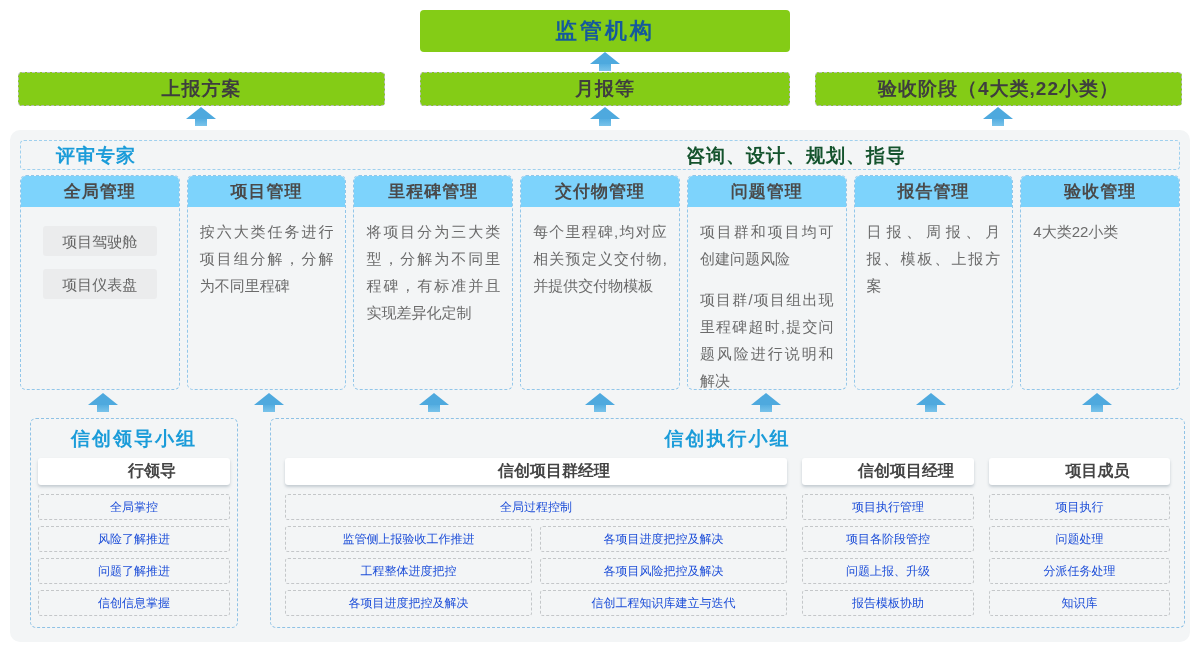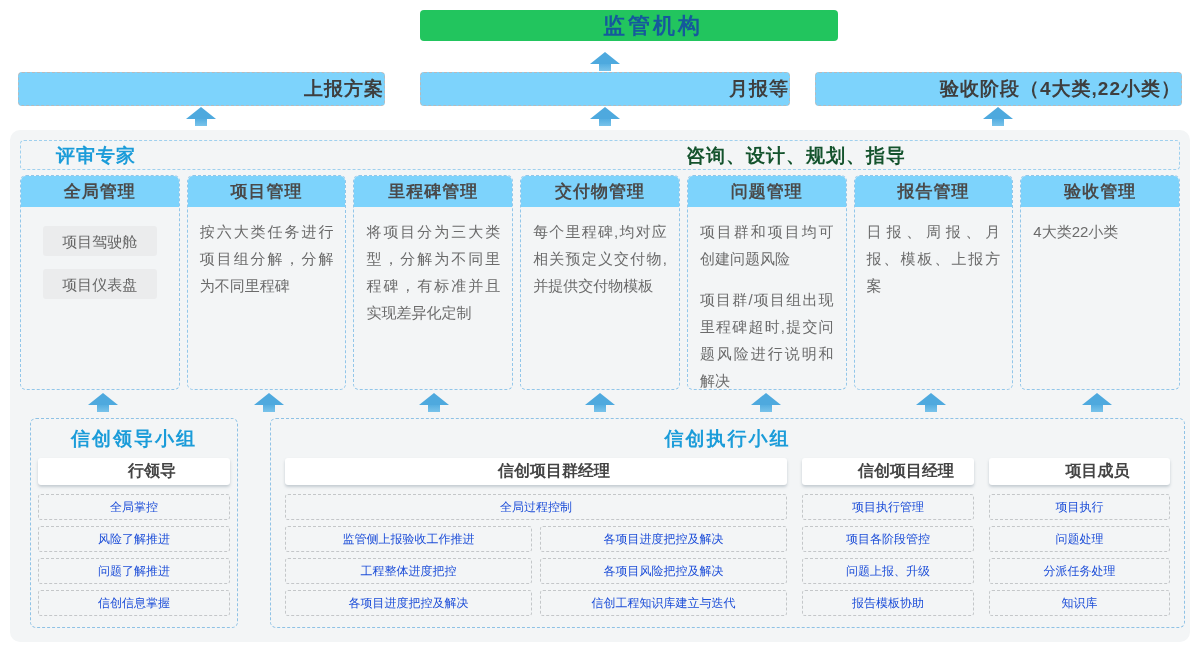--- a/index.html
+++ b/index.html
@@ -3,29 +3,29 @@
 <meta charset="utf-8">
 <style>
   html,body{margin:0;padding:0;background:#ffffff;}
   body{
     width:1200px;height:650px;position:relative;overflow:hidden;
     font-family:"Liberation Sans","DejaVu Sans",sans-serif;
     -webkit-font-smoothing:antialiased;
   }
   
   .regulator{
-    position:absolute;left:420px;top:10px;width:370px;height:31px;
-    background:#22c55e;border-radius:4px;
-    display:flex;align-items:center;justify-content:center;
-    color:#15599c;font-size:22px;font-weight:bold;letter-spacing:3px;padding-left:48px;
+    position:absolute;left:420px;top:10px;width:370px;height:42px;
+    background:#84cc16;border-radius:4px;
+    display:flex;align-items:center;justify-content:center;
+    color:#15599c;font-size:22px;font-weight:bold;letter-spacing:3px;
   }
   .out-box{
     position:absolute;top:72px;height:34px;box-sizing:border-box;
-    background:#7dd3fc;border:1px dashed #b7babc;border-radius:4px;
-    display:flex;align-items:center;justify-content:flex-end;
+    background:#84cc16;border:1px dashed #b7babc;border-radius:4px;
+    display:flex;align-items:center;justify-content:center;
     color:#3e3e3e;font-size:19px;font-weight:bold;letter-spacing:1px;
   }
   .out-1{left:18px;width:367px;}
   .out-2{left:420px;width:370px;}
   .out-3{left:815px;width:367px;}
   
   .arrow{width:30px;height:19px;}
   .arrow::before{
     content:"";display:block;margin:0 auto;width:0;height:0;
     border-left:15px solid transparent;border-right:15px solid transparent;

